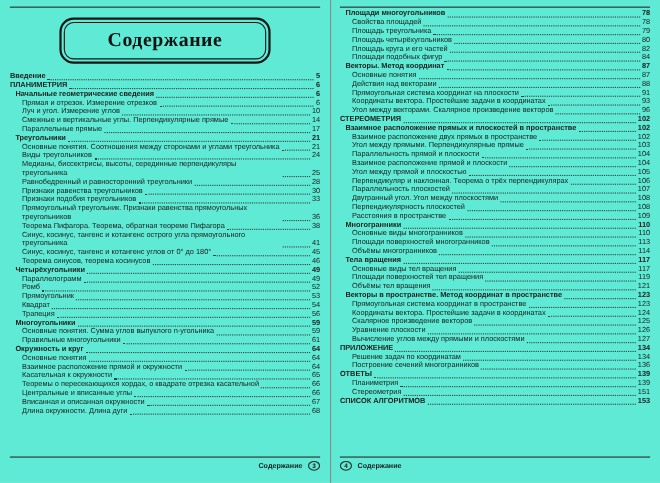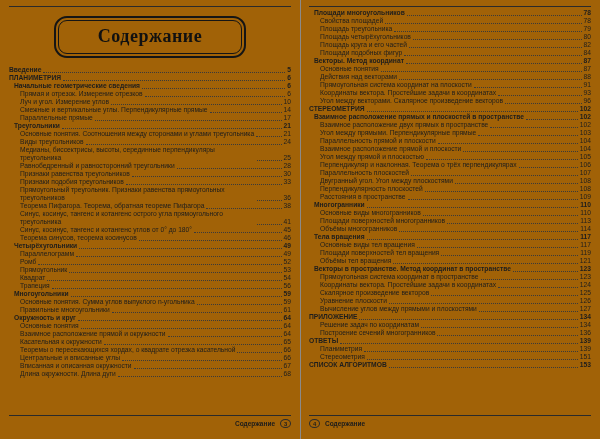--- a/index.html
+++ b/index.html
@@ -1,18 +1,18 @@
 <!DOCTYPE html>
 <html><head>
 <meta charset="utf-8">
 <style>
   * { margin:0; padding:0; box-sizing:border-box; }
   html,body { width:600px; height:439px; background:#f3f3f1; }
   body { font-family:"Liberation Sans", sans-serif; color:#1c1c1c; }
-  .spread { position:relative; width:600px; height:439px; background:#a16207; display:flex; overflow:hidden; }
+  .spread { position:relative; width:600px; height:439px; background:#5eead4; display:flex; overflow:hidden; }
   .page { position:relative; width:300px; height:439px; padding:0 9px; }
   .topline { position:absolute; top:6px; left:9px; right:9px; border-top:1px solid #2a2a2a; }
   .gutter { position:absolute; left:300px; top:0; bottom:0; width:1px; background:#8a8a8a; }
 
   
   .titlebox { margin:16px auto 8px auto; width:192px; border:2px solid #151515; border-radius:13px; padding:2px; }
   .titlebox-inner { border:1px solid #151515; border-radius:9px; text-align:center; padding:5px 0 6px 0; }
   .titlebox-inner span { font-family:"Liberation Serif", serif; font-weight:bold; font-size:18px; letter-spacing:0.5px; color:#111; }
 
   

